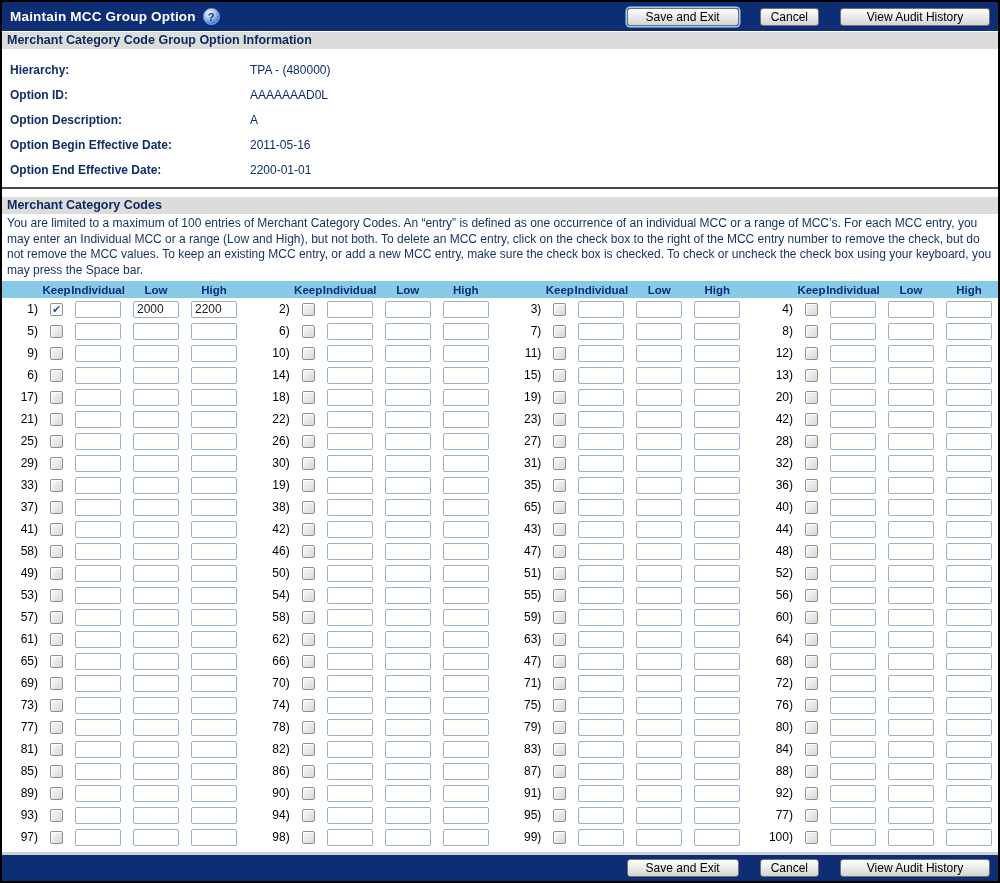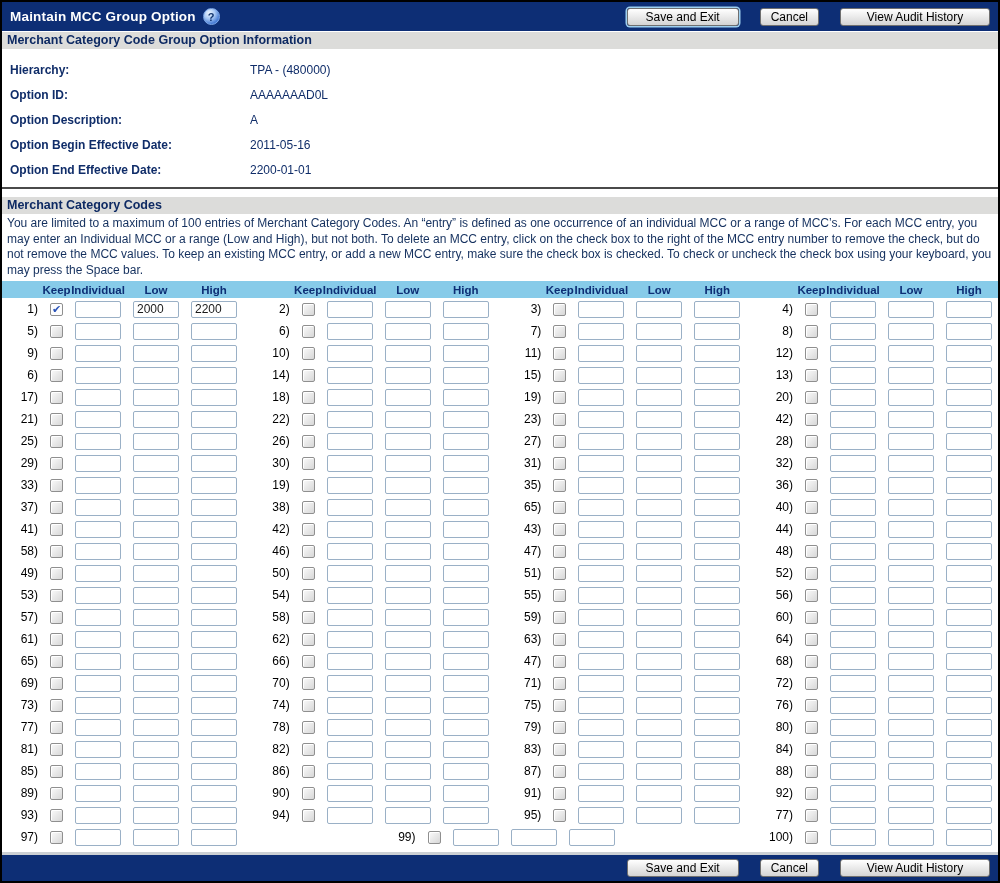--- a/index.html
+++ b/index.html
@@ -911,20 +911,27 @@
       </div>
       <div class="mcc-row">
         <div class="group">
           <span class="num">97)</span>
           <span class="cb"></span>
           <input class="ti" type="text" style="">
           <input class="ti" type="text" style="">
           <input class="ti" type="text" style="">
         </div>
         <div class="group">
+          <span class="num">98)</span>
+          <span class="cb"></span>
+          <input class="ti" type="text" style="">
+          <input class="ti" type="text" style="">
+          <input class="ti" type="text" style="">
+        </div>
+        <div class="group">
           <span class="num">99)</span>
           <span class="cb"></span>
           <input class="ti" type="text" style="">
           <input class="ti" type="text" style="">
           <input class="ti" type="text" style="">
         </div>
         <div class="group">
           <span class="num">100)</span>
           <span class="cb"></span>
           <input class="ti" type="text" style="">

